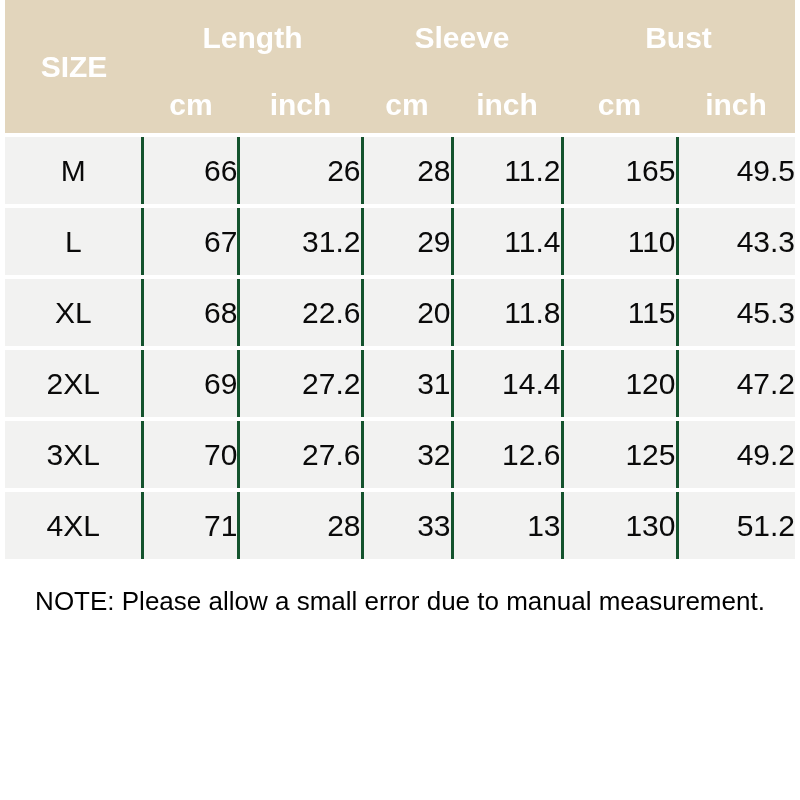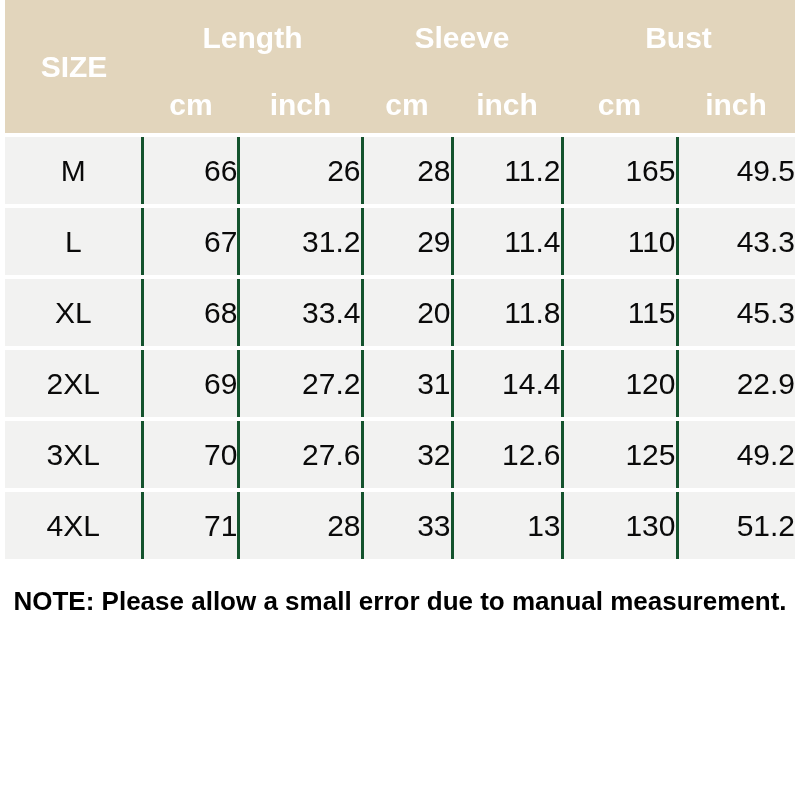--- a/index.html
+++ b/index.html
@@ -63,21 +63,20 @@
     padding: 0;
     border-top: 4px solid #ffffff;
   }
   table.size-table tbody td + td {
     border-left: 3px solid #14532d;
     text-align: right;
   }
   .note-band {
     margin-top: 27px;
     text-align: center;
-    font-weight: bold;
   }
   .note-text {
     font-size: 26px;
     color: #000000;
     letter-spacing: 0px;
   }
 </style>
 </head>
 <body>
 
@@ -125,34 +124,34 @@
         <td>67</td>
         <td>31.2</td>
         <td>29</td>
         <td>11.4</td>
         <td>110</td>
         <td>43.3</td>
       </tr>
       <tr>
         <td>XL</td>
         <td>68</td>
-        <td>33.4</td>
+        <td>22.6</td>
         <td>20</td>
         <td>11.8</td>
         <td>115</td>
         <td>45.3</td>
       </tr>
       <tr>
         <td>2XL</td>
         <td>69</td>
         <td>27.2</td>
         <td>31</td>
         <td>14.4</td>
         <td>120</td>
-        <td>22.9</td>
+        <td>47.2</td>
       </tr>
       <tr>
         <td>3XL</td>
         <td>70</td>
         <td>27.6</td>
         <td>32</td>
         <td>12.6</td>
         <td>125</td>
         <td>49.2</td>
       </tr>

